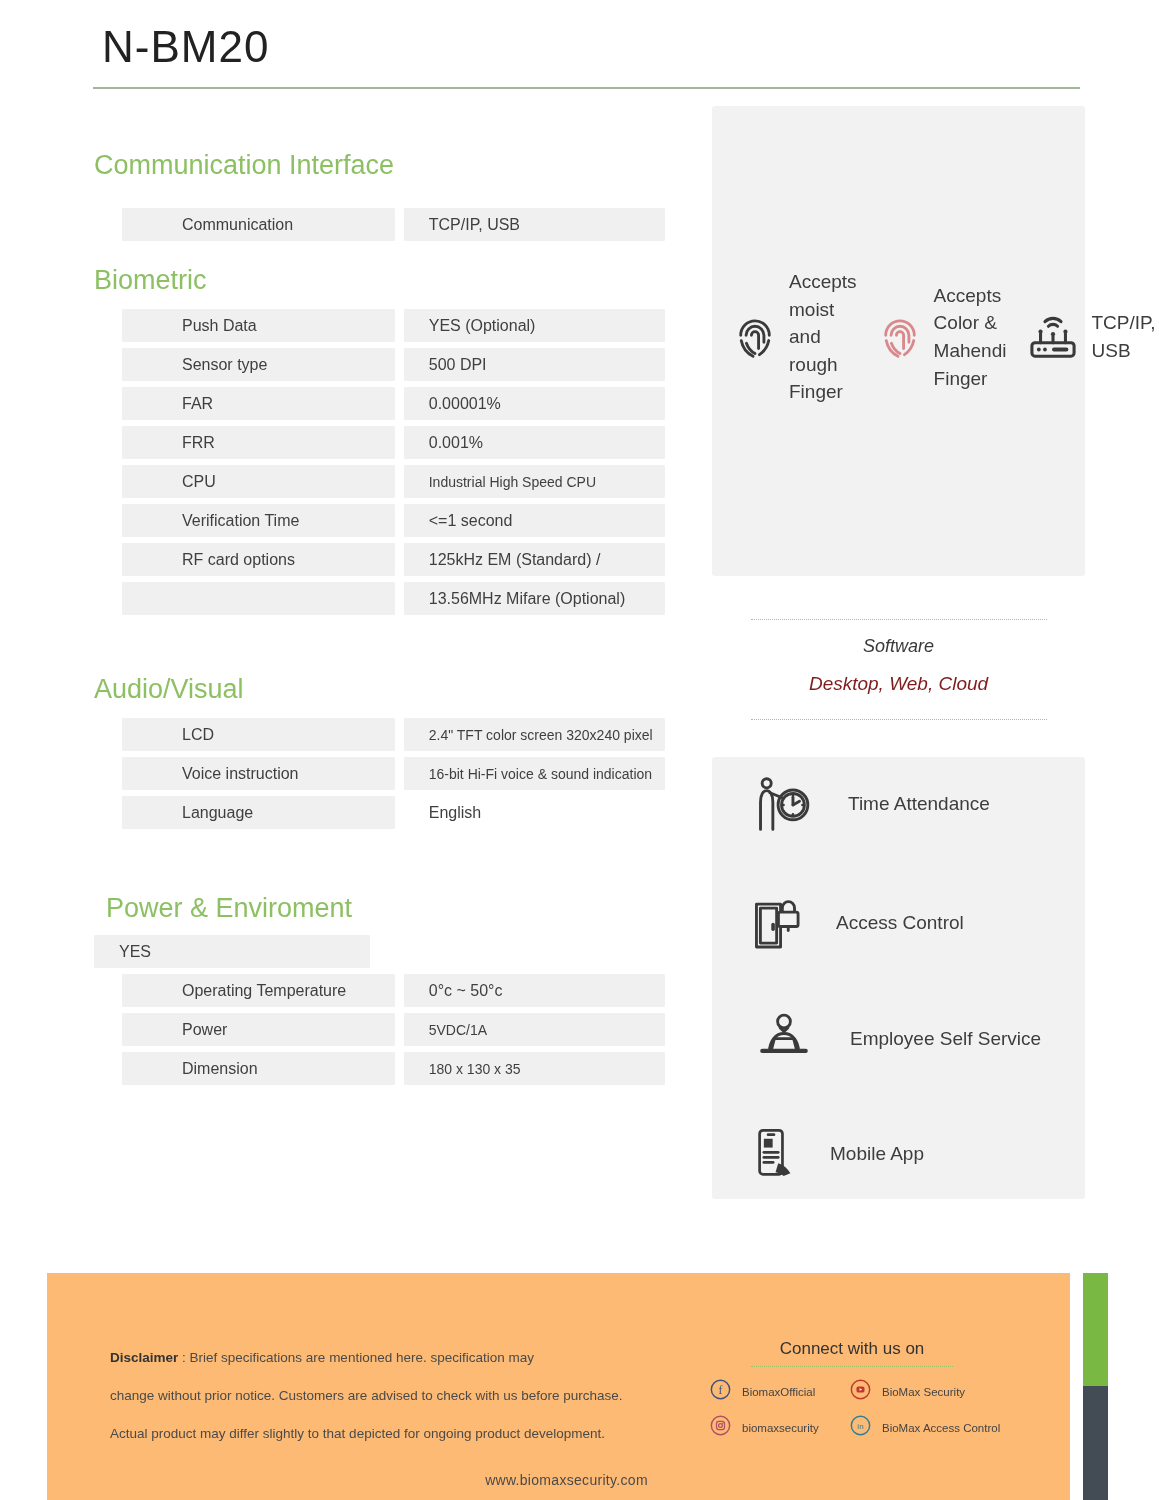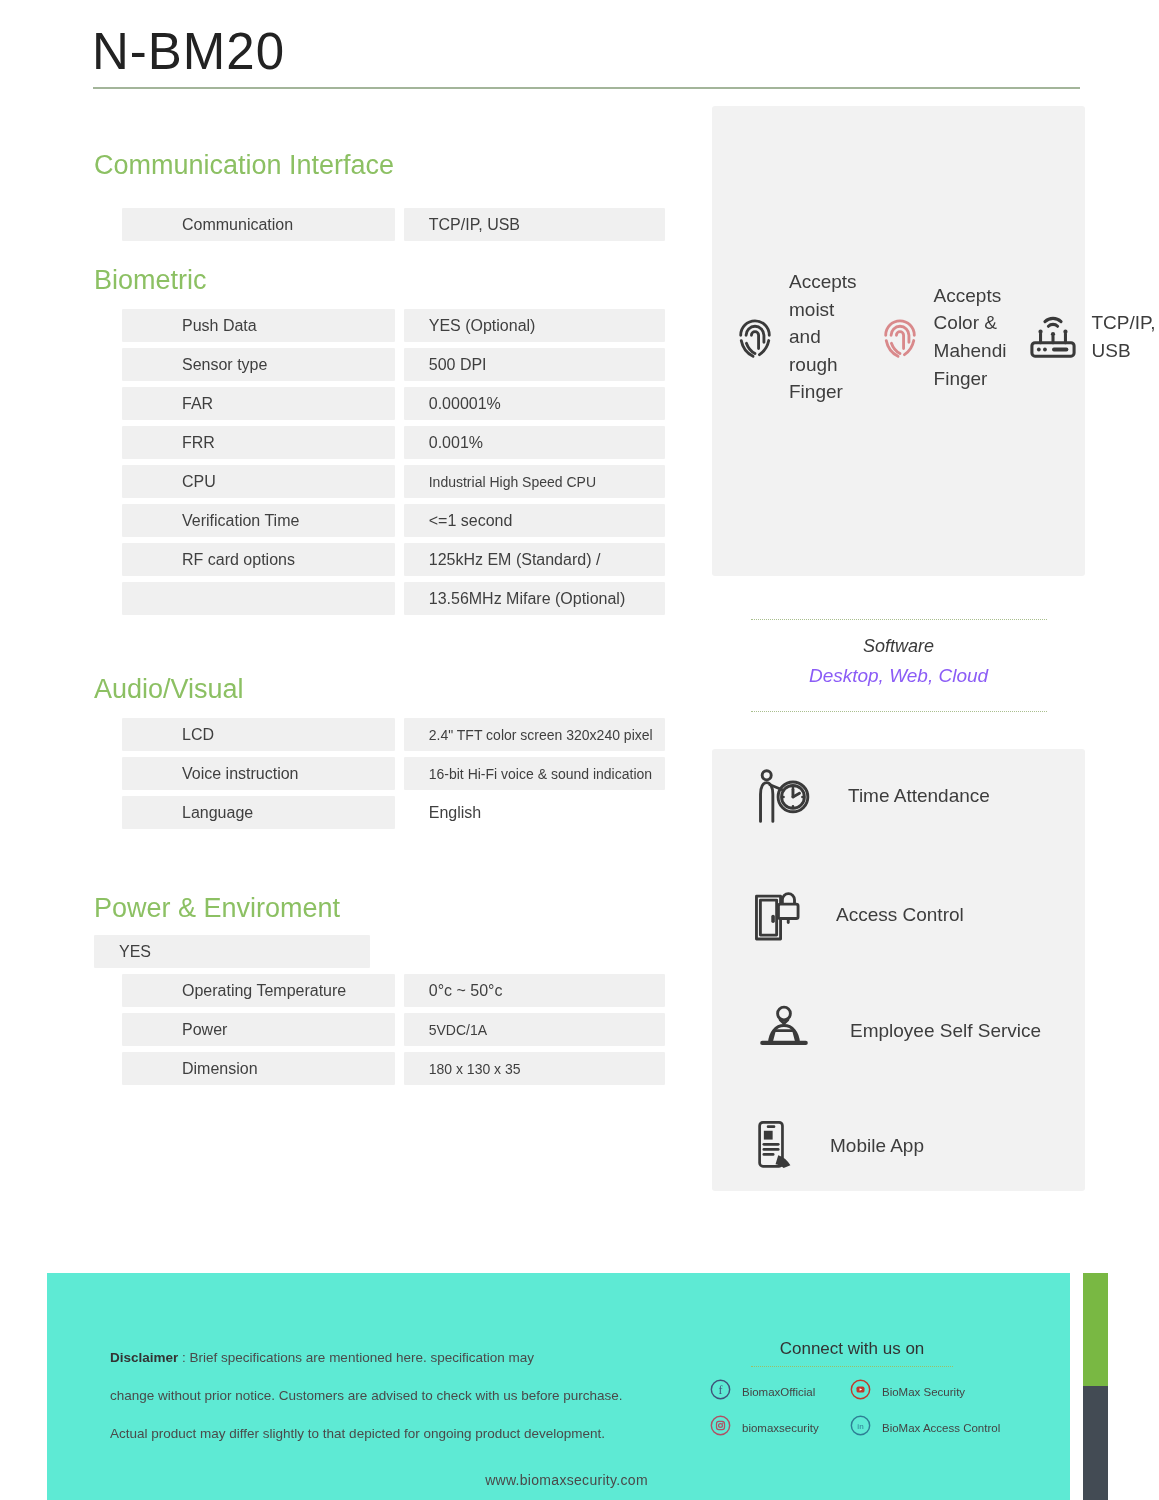--- a/index.html
+++ b/index.html
@@ -1,29 +1,29 @@
 <!DOCTYPE html>
 <html><head>
 <meta charset="utf-8">
 <style>
   html,body{margin:0;padding:0;background:#fff;}
   .page{
     position:relative;width:1159px;height:1500px;background:#fff;overflow:hidden;
     font-family:"Liberation Sans",sans-serif;color:#3c3c3c;
   }
   
-  .title{position:absolute;left:92px;top:22px;font-size:51px;letter-spacing:1px;color:#222;font-weight:500;}
+  .title{position:absolute;left:102px;top:22px;font-size:44px;letter-spacing:1px;color:#222;font-weight:500;}
   .title-rule{position:absolute;left:93px;top:87px;width:987px;height:2px;background:#a3b59a;}
   
   .spec-col{position:absolute;left:94px;top:140px;width:571px;}
   .spec-section h2{font-weight:400;color:#8cc063;font-size:27px;line-height:34px;margin:0;}
   .spec-section:nth-child(1) h2{margin:8px 0 26px 0;}
   .spec-section:nth-child(2) h2{margin:22px 0 12px 0;}
   .spec-section:nth-child(3) h2{margin:57px 0 12px 0;}
-  .spec-section:nth-child(4) h2{margin:62px 0 10px 0;}
+  .spec-section:nth-child(4) h2{margin:62px 0 10px 12px;}
   .spec-row{display:flex;gap:9px;margin-bottom:6px;}
   .cell{background:#f0f0f0;height:33px;display:flex;align-items:center;box-sizing:border-box;border-radius:1px;}
   .cell.label{width:286px;padding-left:60px;font-size:16px;color:#3f3f3f;margin-left:28px;}
   .cell.value{width:276px;padding-left:25px;font-size:16px;color:#3f3f3f;}
   .cell.value.small{font-size:14px;}
   .cell.value.no-bg{background:transparent;}
   
   .right-col{position:absolute;left:712px;top:106px;width:373px;}
   .panel{background:#f2f2f2;border-radius:3px;}
   .panel-top{height:470px;display:flex;flex-direction:row;justify-content:space-between;padding:26px 0 34px 0;box-sizing:border-box;}
@@ -34,23 +34,23 @@
   .feature-text{font-size:19px;color:#3d3d3d;line-height:1.45;}
   .panel-top .feature:nth-child(4) .feature-text{max-width:228px;}
   svg.ic{stroke:#3a3a3a;fill:none;stroke-width:1.6;stroke-linecap:round;stroke-linejoin:round;}
   svg.ic .fill{fill:#3a3a3a;stroke:none;}
   svg.ic.pink{stroke:#d9898b;}
   
   .software{width:296px;margin:43px auto 0 auto;text-align:center;
     border-top:1.5px dotted #a9bf8e;border-bottom:1.5px dotted #a9bf8e;
     padding:16px 0 24px 0;font-style:italic;}
   .software .sw-title{font-size:18px;color:#3a3a3a;}
-  .software .sw-sub{font-size:19px;color:#8b5cf6;margin-top:8px;}
-  
-  .footer{position:absolute;left:47px;top:1273px;width:1023px;height:227px;background:#5eead4;}
+  .software .sw-sub{font-size:19px;color:#7f1d1d;margin-top:16px;}
+  
+  .footer{position:absolute;left:47px;top:1273px;width:1023px;height:227px;background:#fdba74;}
   .disclaimer{position:absolute;left:63px;top:66px;width:560px;font-size:13.5px;color:#4a4a4a;line-height:38px;}
   .disclaimer b{color:#333;}
   .connect{position:absolute;left:655px;top:66px;width:300px;text-align:center;}
   .connect-title{font-size:17px;color:#333;}
   .connect-rule{width:202px;margin:7px auto 12px auto;border-bottom:1.5px dotted #9cbf67;}
   .social-grid{display:grid;grid-template-columns:140px 180px;grid-row-gap:11px;text-align:left;margin-left:8px;}
   .social-item{display:flex;align-items:center;gap:11px;text-decoration:none;color:#444;}
   .social-label{font-size:11.5px;color:#444;}
   .website{position:absolute;left:0;right:0;bottom:12px;text-align:center;font-size:14px;color:#4a4a4a;letter-spacing:.3px;padding-left:16px;}
   .bar-green{position:absolute;left:1083px;top:1273px;width:25px;height:113px;background:#79b843;}

